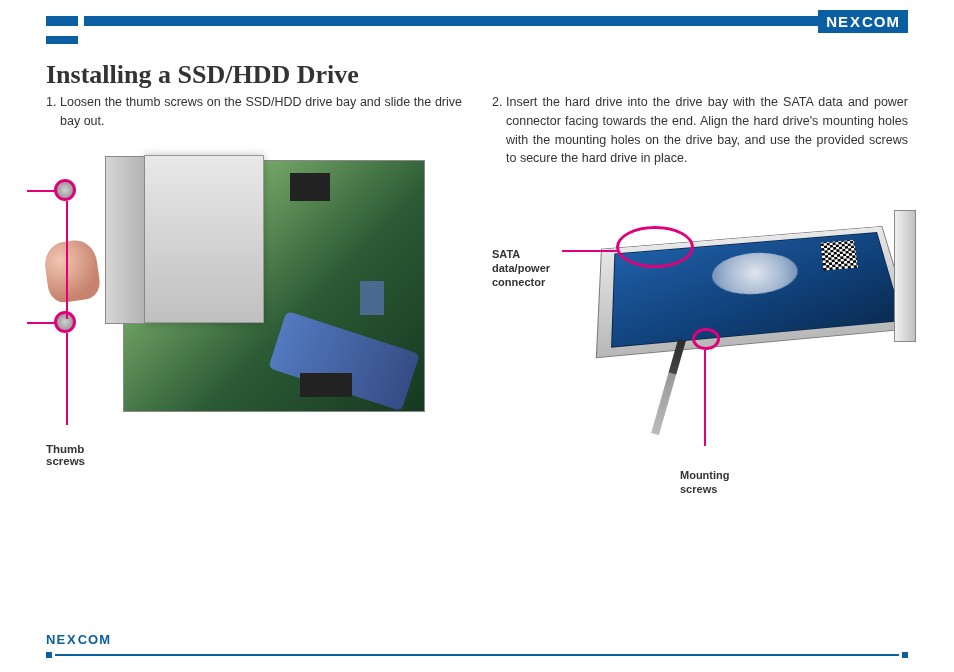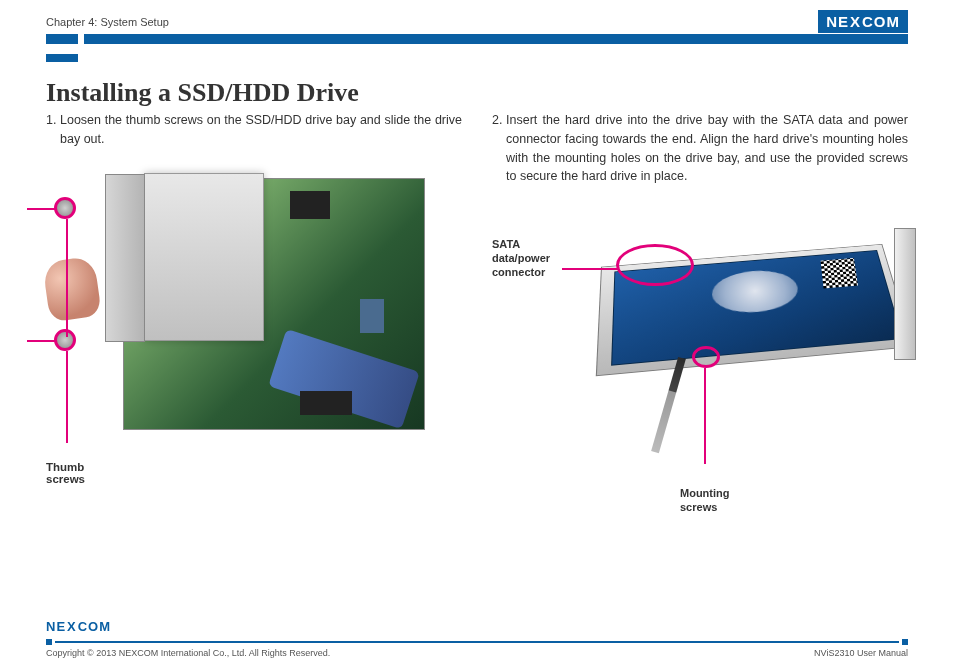--- a/index.html
+++ b/index.html
@@ -170,21 +170,21 @@
     background: linear-gradient(to right,#f0f0f0,#c0c0c0);
     border:1px solid #888;
   }
 
   .sata-circle {
     position:absolute; left:124px; top:46px; width:78px; height:42px;
     border:3px solid #e2007a; border-radius:50%;
   }
   .sata-line { position:absolute; left:70px; top:70px; width:56px; height:2px; background:#e2007a; }
   .sata-label {
-    position:absolute; left:0; top:40px; width:70px;
+    position:absolute; left:0; top:68px; width:70px;
     font-size:11px; font-weight:bold; color:#333; line-height:1.25;
   }
 
   .mount-circle {
     position:absolute; left:200px; top:148px; width:28px; height:22px;
     border:3px solid #e2007a; border-radius:50%;
   }
   .mount-line { position:absolute; left:212px; top:170px; width:2px; height:96px; background:#e2007a; }
   .mount-label {
     position:absolute; left:188px; top:268px;
@@ -229,21 +229,20 @@
     display:inline-flex; align-items:center; color:#0a5fa3;
     font-weight:800; font-family: Arial, sans-serif; letter-spacing:1px;
     font-size:13px;
   }
   .nexcom-logo-small .x { position:relative; padding:0 1px; color:#0a5fa3; }
 </style>
 </head>
 <body>
 
 <div class="header">
-  <div class="chapter-label">Chapter 4: System Setup</div>
   <div class="logo-top">
     <span class="nexcom-logo">
       <span>NE</span>
         <span class="x">X</span>
         <span>COM</span>
     </span>
   </div>
   <div class="blue-bar-row">
     <div class="blue-short"></div>
     <div class="blue-long"></div>
@@ -315,17 +314,13 @@
       <span>NE</span>
         <span class="x">X</span>
         <span>COM</span>
     </span>
   </div>
   <div class="footer-rule-row">
     <div class="bar-s"></div>
     <div class="bar-l"></div>
     <div class="bar-e"></div>
   </div>
-  <div class="footer-bottom">
-    <div>Copyright © 2013 NEXCOM International Co., Ltd. All Rights Reserved.</div>
-    <div>NViS2310 User Manual</div>
-  </div>
 </div>
 
 </body></html>

